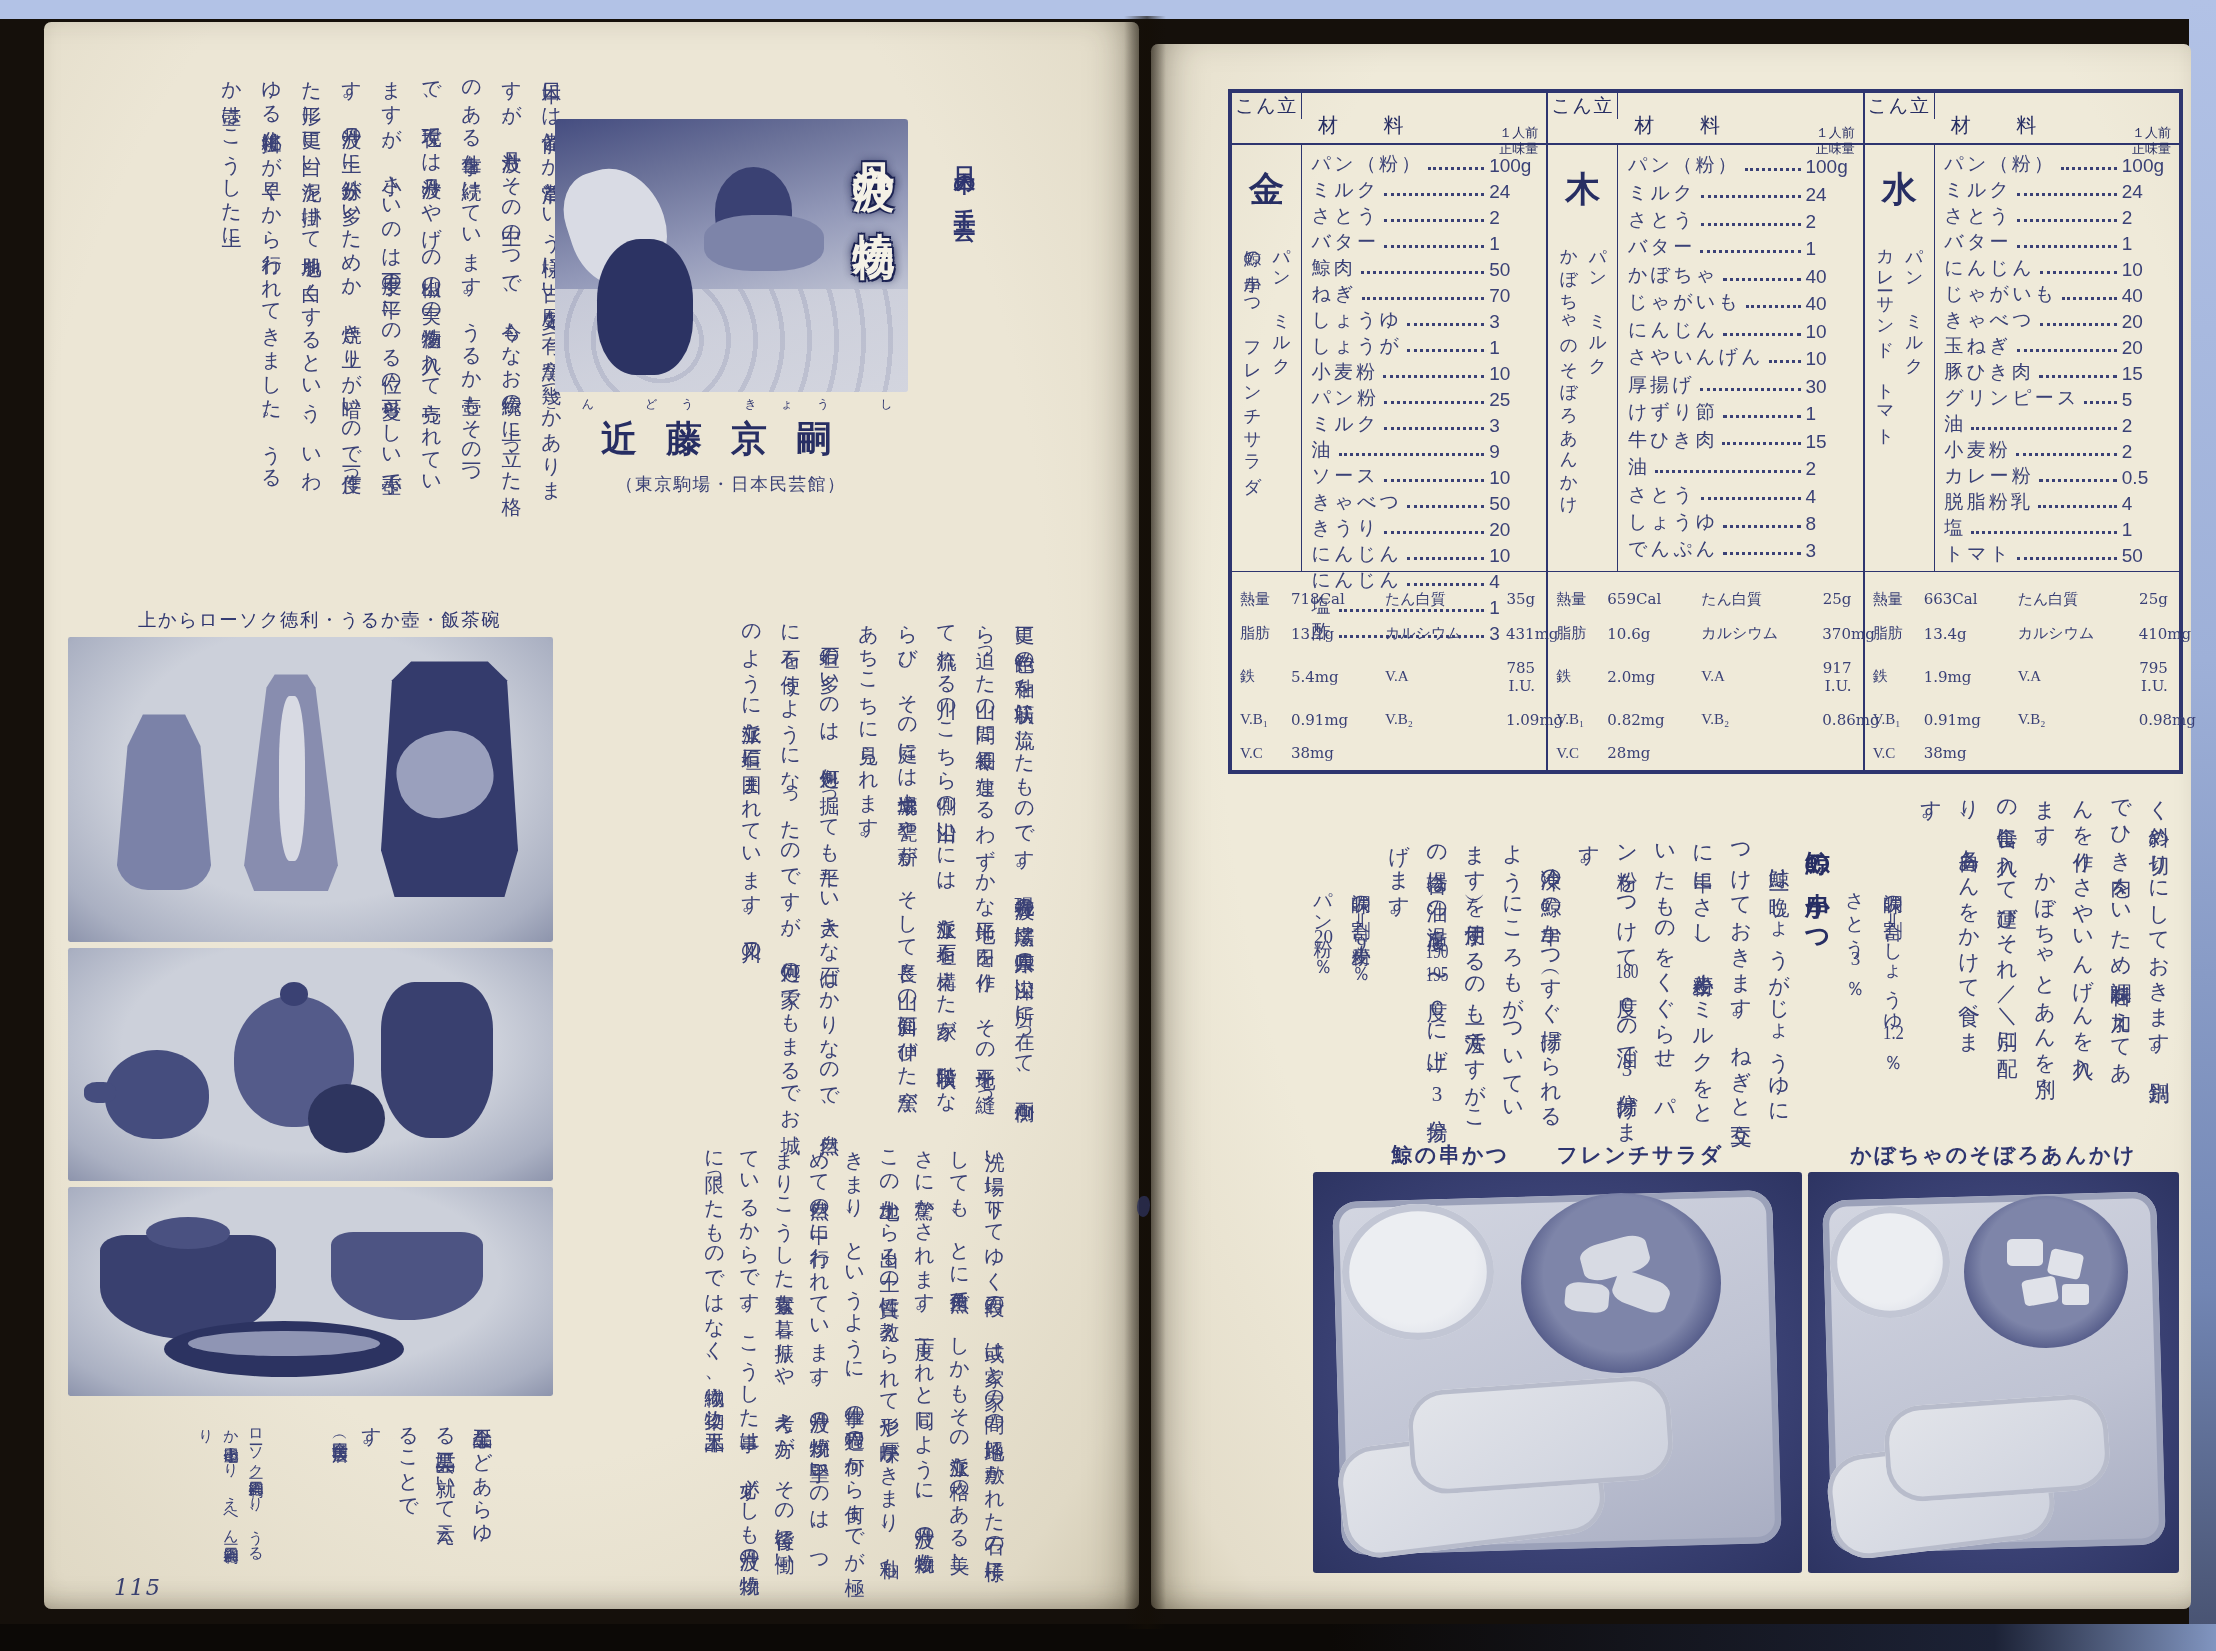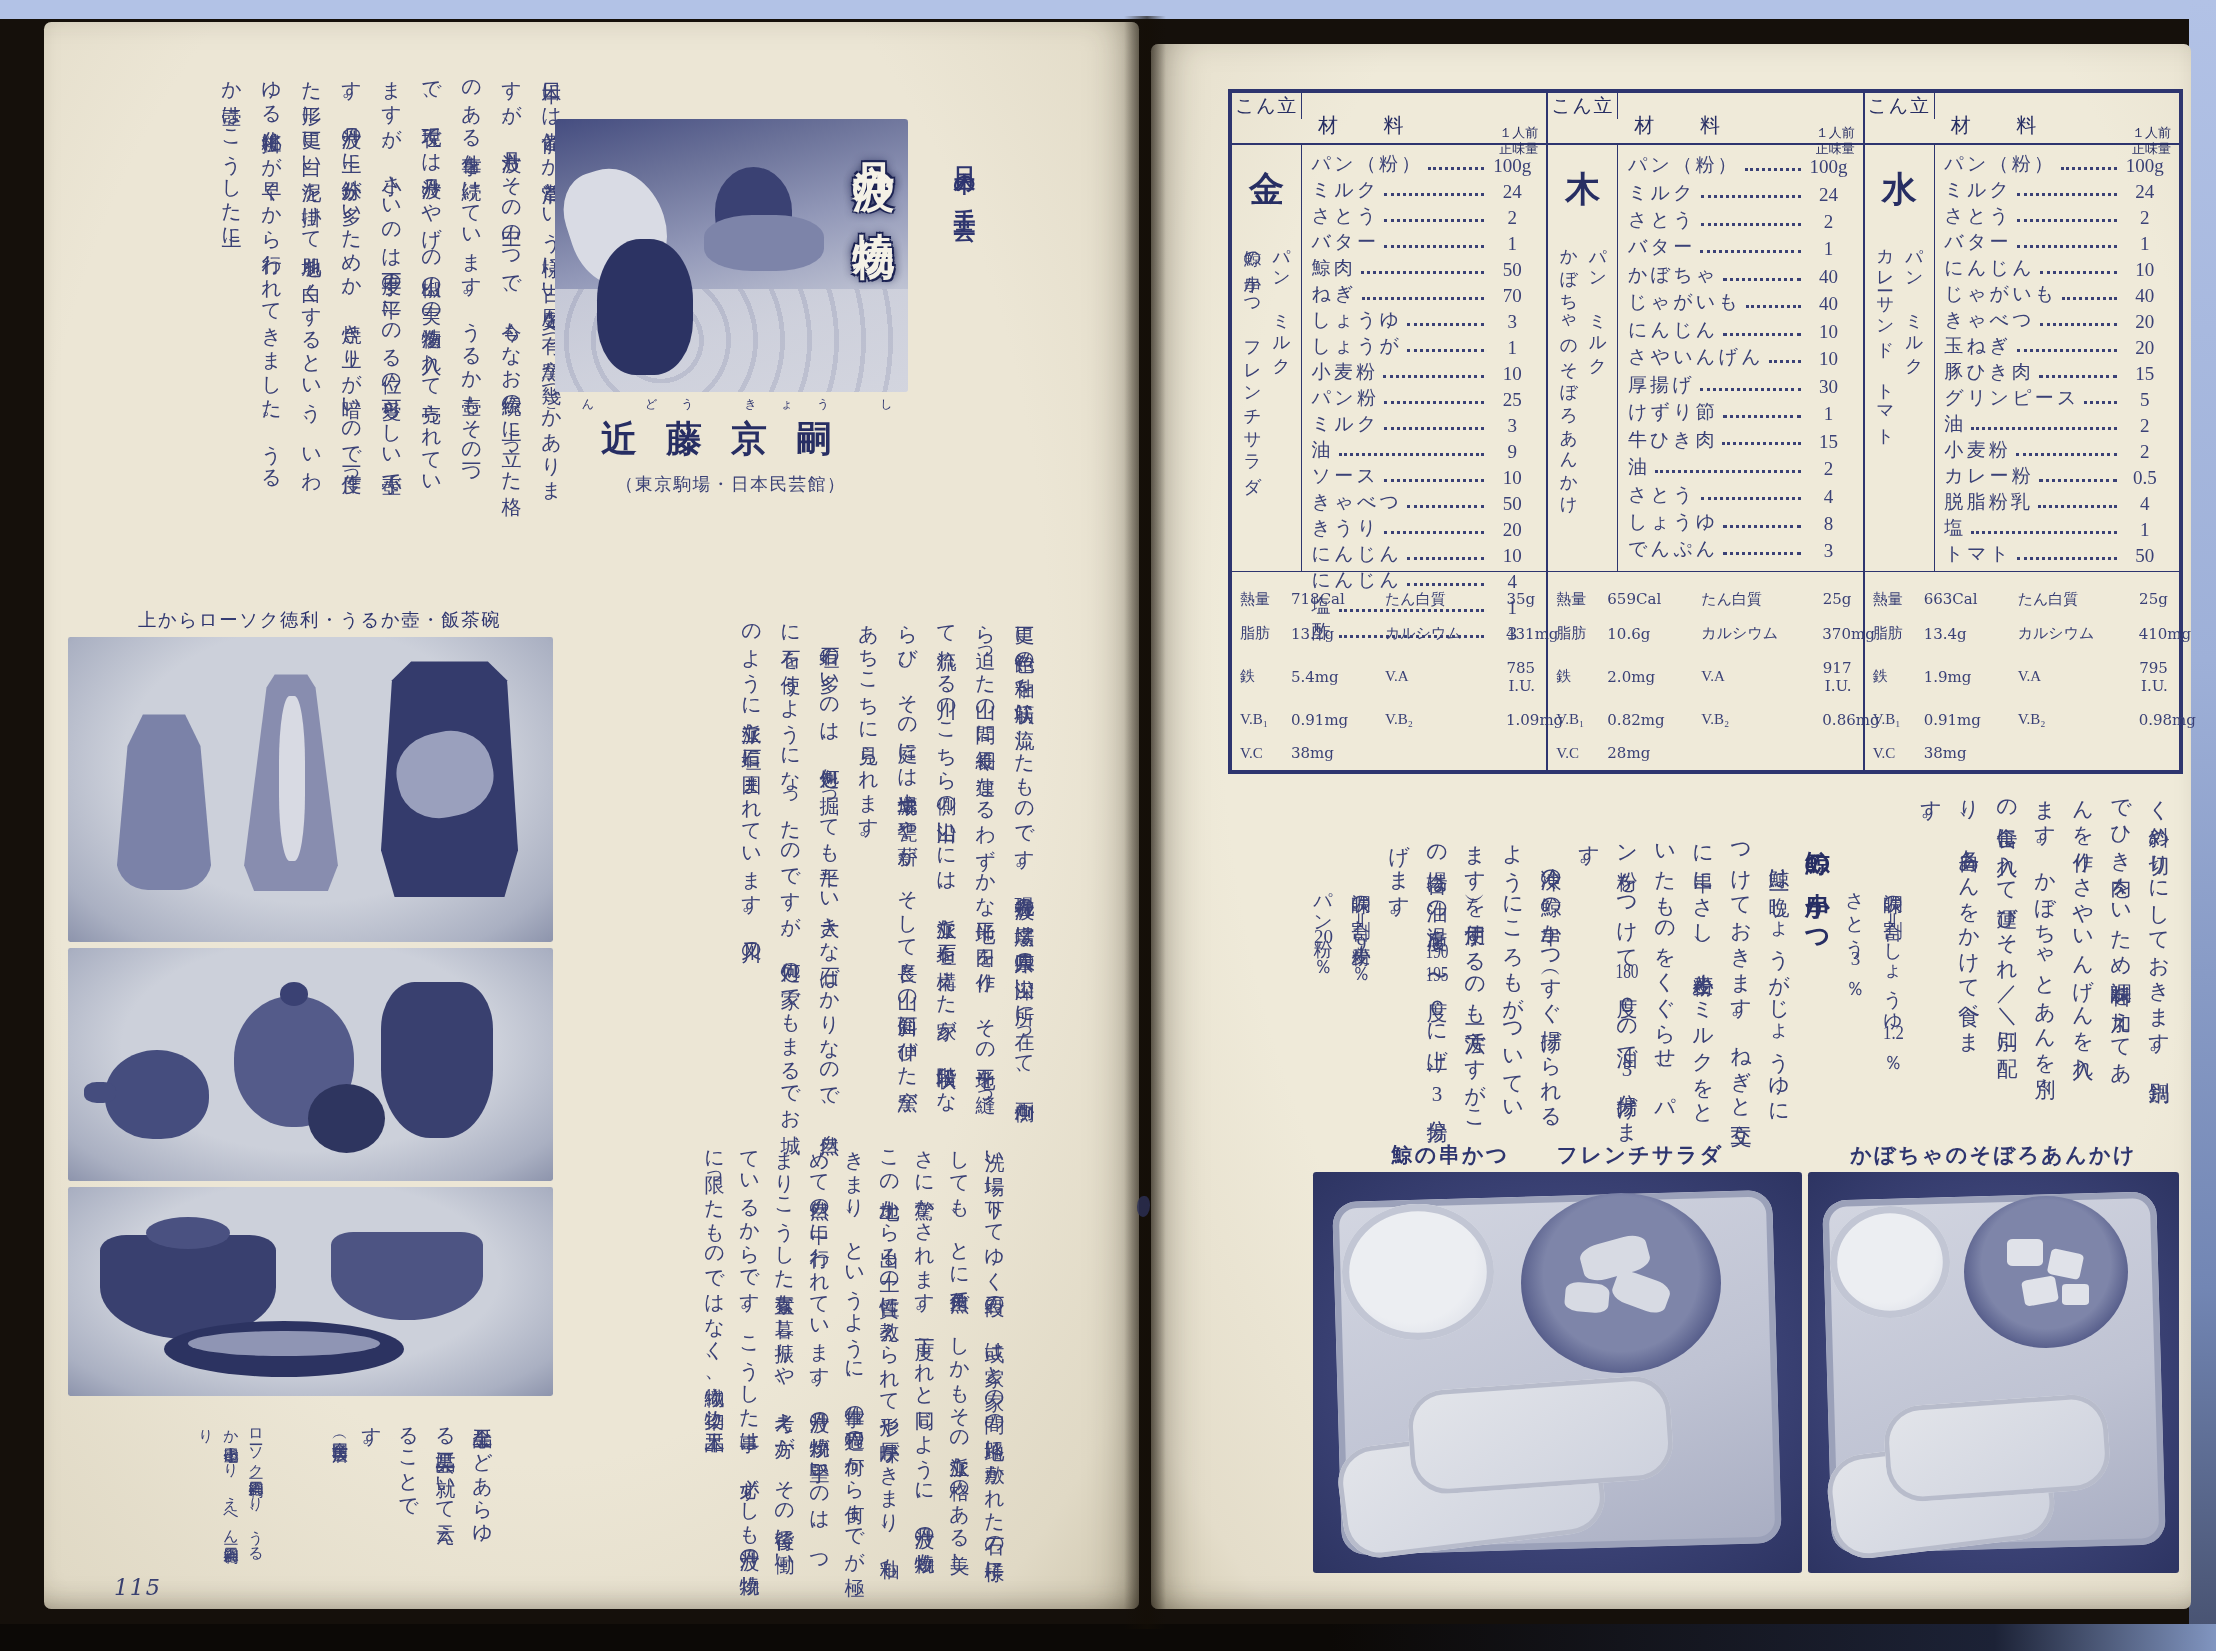--- a/index.html
+++ b/index.html
@@ -108,21 +108,21 @@
   .tbody{flex:1;display:flex;min-height:0;}
   .day-cell{width:69px;border-right:1.6px solid var(--ink);display:flex;flex-direction:column;align-items:center;}
   .day-char{font-size:35px;font-weight:bold;color:var(--ink-strong);margin-top:21px;font-family:"DejaVu Sans",sans-serif;}
   .menu-v{margin-top:24px;writing-mode:vertical-rl;text-orientation:upright;height:319px;
     font-size:17.6px;line-height:29px;letter-spacing:2.4px;color:var(--ink-soft);}
   .menu-v div{margin:0;}
   .ing-cell{flex:1;display:flex;flex-direction:column;justify-content:space-around;padding:6.4px 11.2px 8px 9.6px;min-width:0;}
   .ing-row{display:flex;align-items:flex-end;font-size:19px;}
   .ing-n{letter-spacing:3.2px;white-space:nowrap;}
   .dots{flex:1;border-bottom:3.2px dotted var(--ink-soft);margin:0 4.8px 7.2px 4.8px;min-width:16px;}
-  .ing-v{min-width:46px;text-align:center;font-family:Liberation Serif, serif;}
+  .ing-v{min-width:46px;text-align:left;font-family:Liberation Sans, sans-serif;}
   .tnut{height:188px;border-top:1.6px solid var(--ink);padding:9.6px 11.2px 0 8px;display:flex;flex-direction:column;justify-content:space-around;}
   .nut-row{display:grid;grid-template-columns:51px 94px 121px 1fr;align-items:center;font-size:15px;}
   .nut-row .nv,.nut-row .nv2{font-family:"DejaVu Serif",serif;}
   .nut-row .nv2{text-align:right;}
   .nut-row .nl2{text-align:left;}
 
   
   .recipes{position:absolute;left:89px;top:741px;height:383px;width:938px;
     font-size:21px;line-height:38px;letter-spacing:1.6px;}
   .recipes p.pb{padding-left:0;padding-bottom:88px;}

